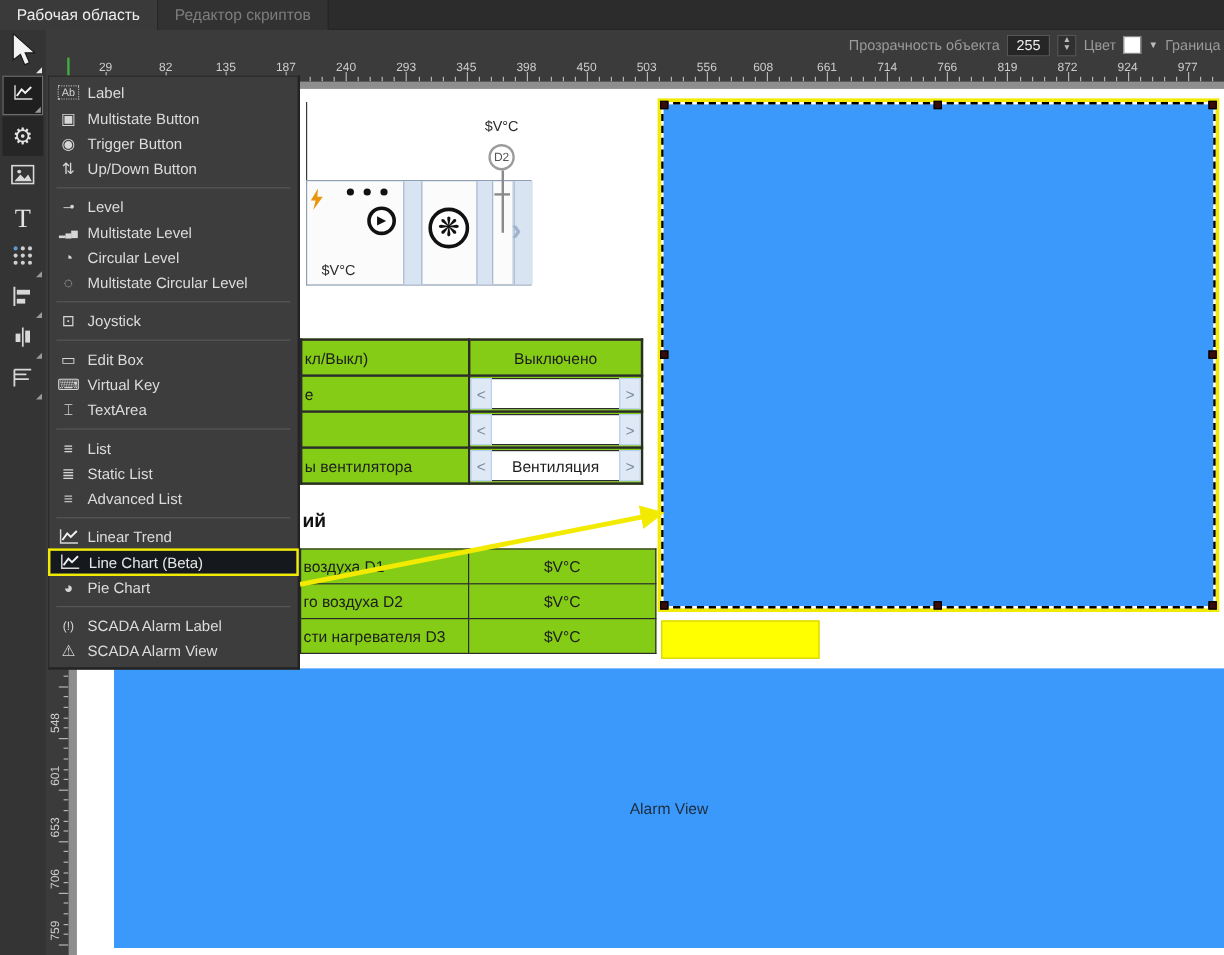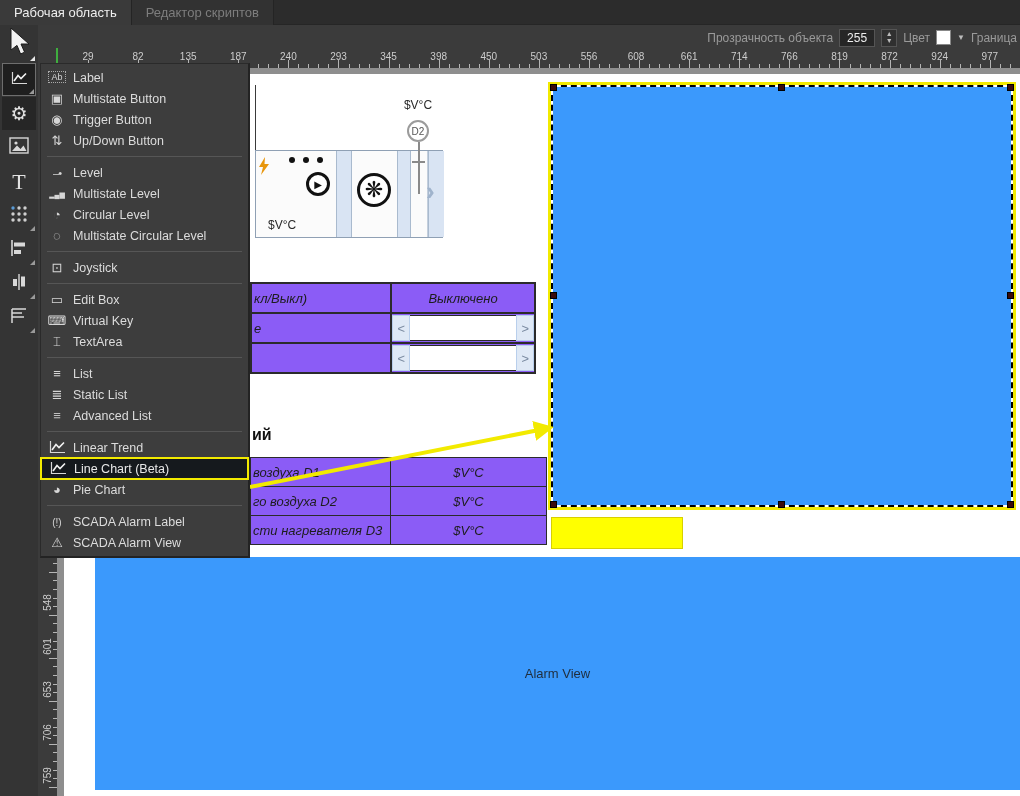--- a/index.html
+++ b/index.html
@@ -54,21 +54,21 @@
   .duct .bar{position:absolute;top:0;height:100%;background:#d9e4f3;border-left:1px solid #a9bace;border-right:1px solid #a9bace;}
   .duct .secline{position:absolute;top:0;height:100%;width:1px;background:#c4cfdd;}
   .bolt{position:absolute;left:2px;top:6px;}
   .dots3{position:absolute;left:33px;top:6px;display:flex;gap:8px;}
   .dots3 i{width:6px;height:6px;border-radius:50%;background:#111;}
   .playbtn{position:absolute;left:50px;top:21px;width:24px;height:24px;border:3px solid #111;border-radius:50%;display:flex;align-items:center;justify-content:center;font-size:10px;color:#111;background:#fff;}
   .unit-label{position:absolute;left:12px;bottom:5px;font-size:12px;color:#2a2a2a;}
   .fan{position:absolute;left:101px;top:22px;width:34px;height:34px;border:3px solid #111;border-radius:50%;display:flex;align-items:center;justify-content:center;font-size:22px;color:#111;background:#fff;}
   .duct-chev{position:absolute;left:170px;top:27px;font-size:26px;font-weight:bold;color:#9fb3cc;line-height:26px;}
 
-  table.ctable{border-collapse:collapse;position:absolute;background:#8b5cf6;font-style:italic;}
+  table.ctable{border-collapse:collapse;position:absolute;background:#84cc16;}
   .mode-table{left:186px;top:208px;}
   .mode-table td{border:2px solid #2b2b2b;height:30px;padding:0;font-size:13px;}
   .mode-table .lcell{width:140px;padding-left:2px;white-space:nowrap;overflow:hidden;}
   .mode-table .vcell{width:144px;text-align:center;}
   .ctrlrow{display:flex;height:26px;align-items:stretch;}
   .chev{width:18px;flex:none;background:#dfe9f6;border:1px solid #b9cfec;color:#7a8aa0;font-size:13px;display:flex;align-items:center;justify-content:center;}
   .midcell{flex:1;border-top:1px solid #2b2b2b;border-bottom:1px solid #2b2b2b;display:flex;align-items:center;justify-content:center;font-size:13px;background:#fff;}
   .readings-header{position:absolute;left:188px;top:352px;font-size:16px;font-weight:bold;color:#111;}
   .readings-table{left:186px;top:383px;}
   .readings-table td{border:1.5px solid #2b2b2b;height:29px;padding:0;font-size:13px;}
@@ -468,20 +468,30 @@
           <tr>
             <td class="lcell"></td>
             <td class="vcell">
               <div class="ctrlrow">
                 <span class="chev">&lt;</span>
                 <span class="midcell"></span>
                 <span class="chev">&gt;</span>
               </div>
             </td>
           </tr>
+          <tr>
+            <td class="lcell">ы вентилятора</td>
+            <td class="vcell">
+              <div class="ctrlrow">
+                <span class="chev">&lt;</span>
+                <span class="midcell">Вентиляция</span>
+                <span class="chev">&gt;</span>
+              </div>
+            </td>
+          </tr>
         </tbody>
       </table>
 
     <div class="readings-header">ий</div>
     <table class="ctable readings-table">
         <tbody>
           <tr>
             <td class="lcell">воздуха D1</td>
             <td class="vcell">$V°C</td>
           </tr>

